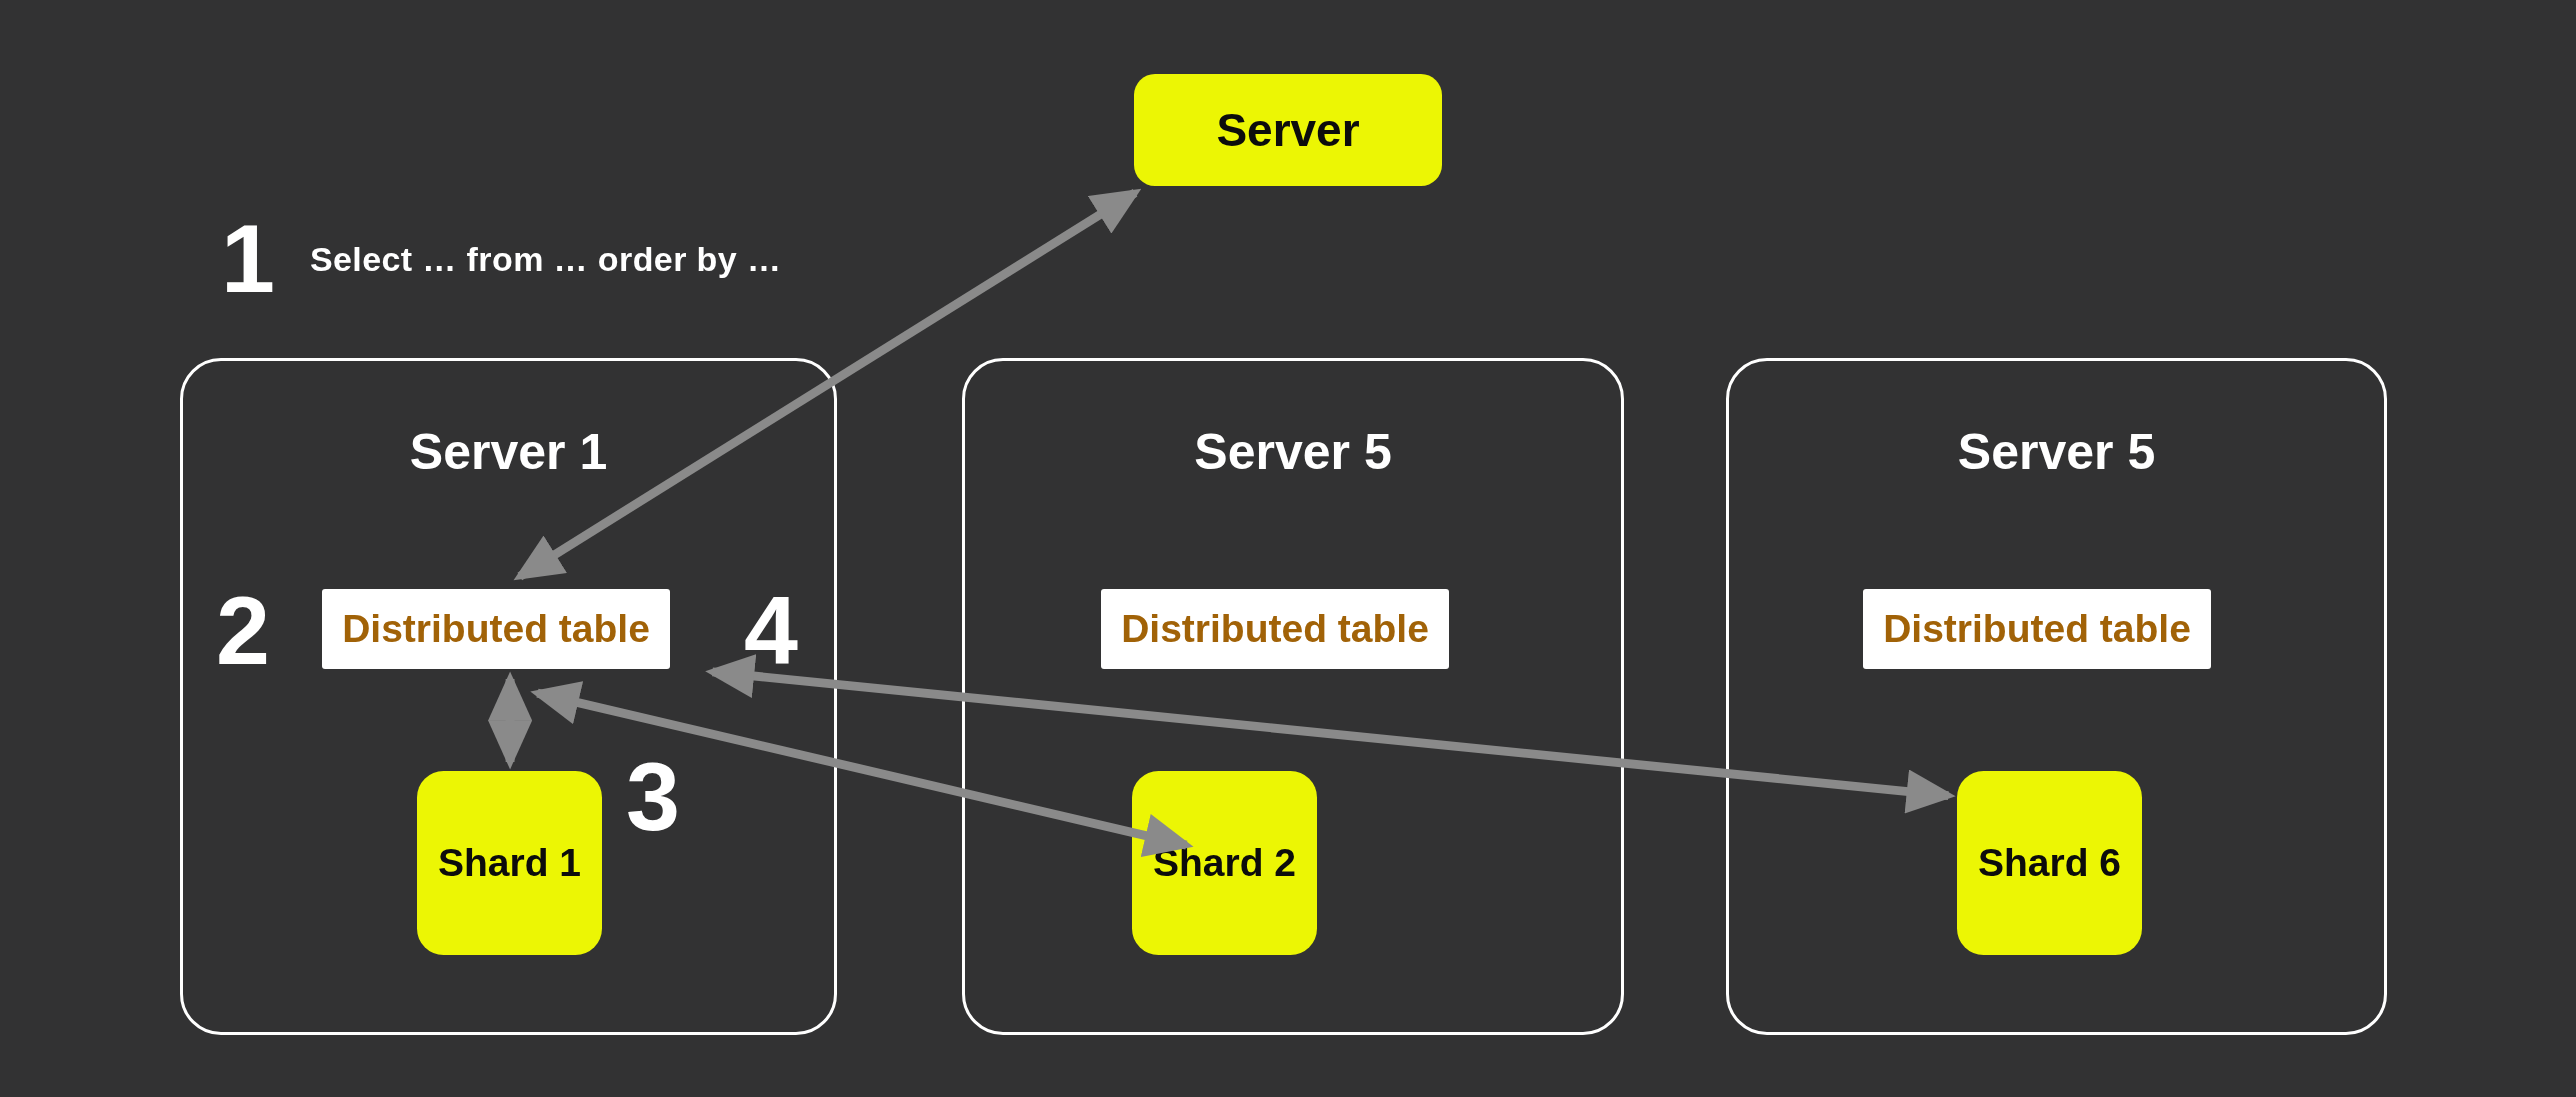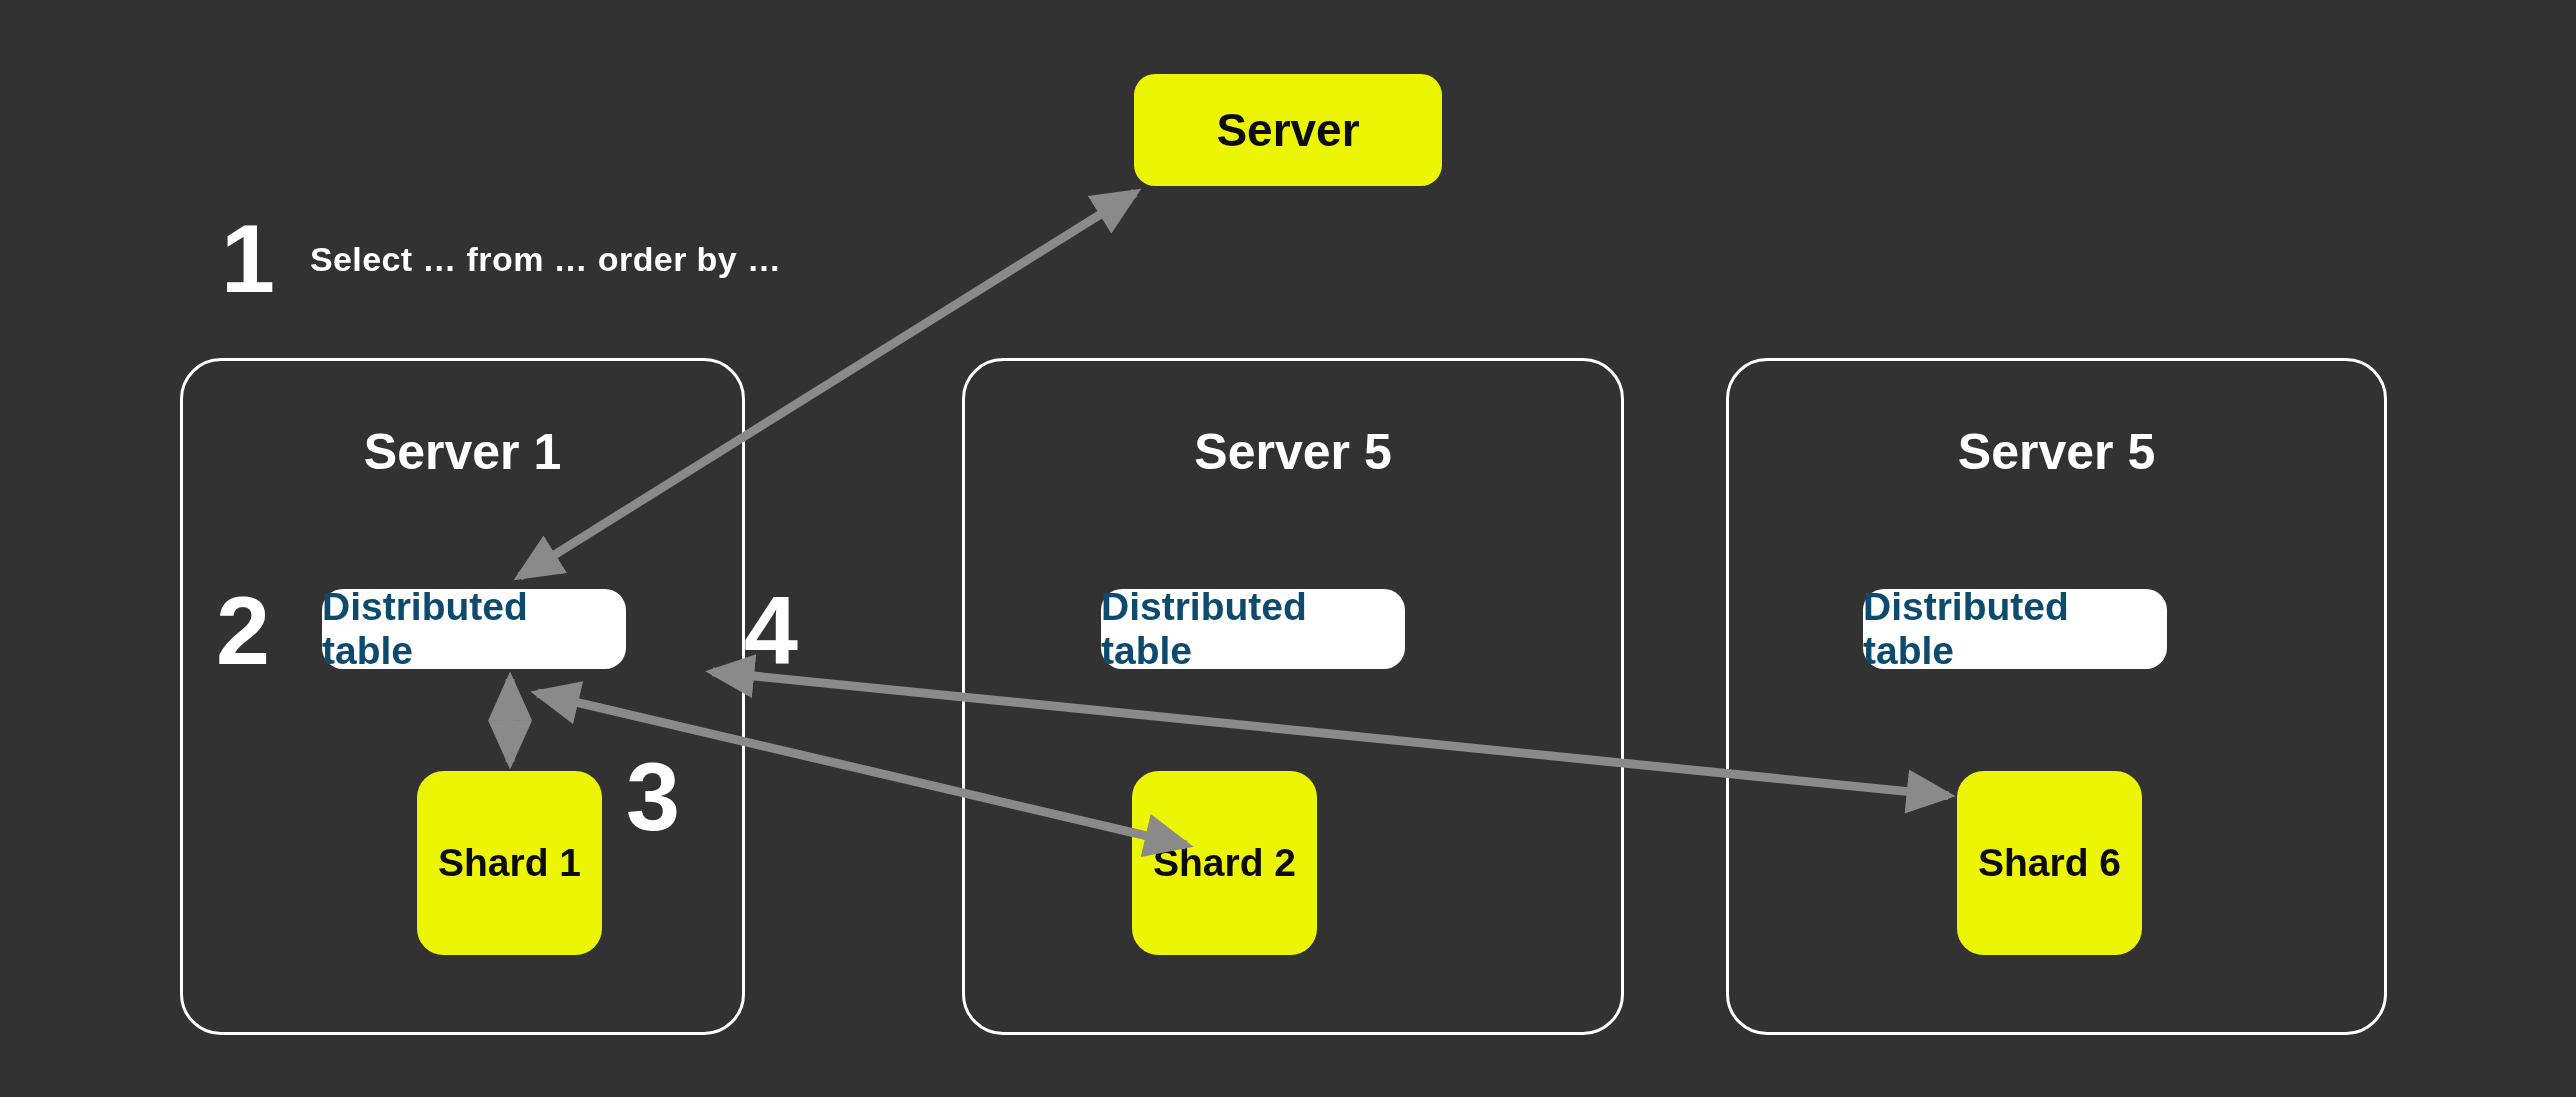--- a/index.html
+++ b/index.html
@@ -36,40 +36,40 @@
   }
   .server-panel {
     position: absolute;
     top: 358px;
     height: 677px;
     border: 3.5px solid #ffffff;
     border-radius: 41px;
     box-sizing: border-box;
     background: transparent;
   }
-  .server-1 { left: 180px;  width: 565px; }
+  .server-1 { left: 180px;  width: 657px; }
   .server-2 { left: 962px; width: 662px; }
   .server-3 { left: 1726px; width: 661px; }
   .server-title {
     position: absolute;
     top: 64px;
     left: 0;
     width: 100%;
     text-align: center;
     color: #ffffff;
     font-size: 50px;
     font-weight: bold;
     line-height: 1.1;
   }
   .dtable {
     top: 589px;
-    width: 304px; height: 80px;
+    width: 348px; height: 80px;
     background: #ffffff;
-    border-radius: 21px;
-    color: #0c4a6e;
+    border-radius: 3px;
+    color: #a16207;
     font-size: 39px;
   }
   .dtable-1 { left: 322px; }
   .dtable-2 { left: 1101px; }
   .dtable-3 { left: 1863px; }
   .shard {
     top: 771px;
     width: 185px; height: 184px;
     background: #ECF604;
     border-radius: 26.5px;

